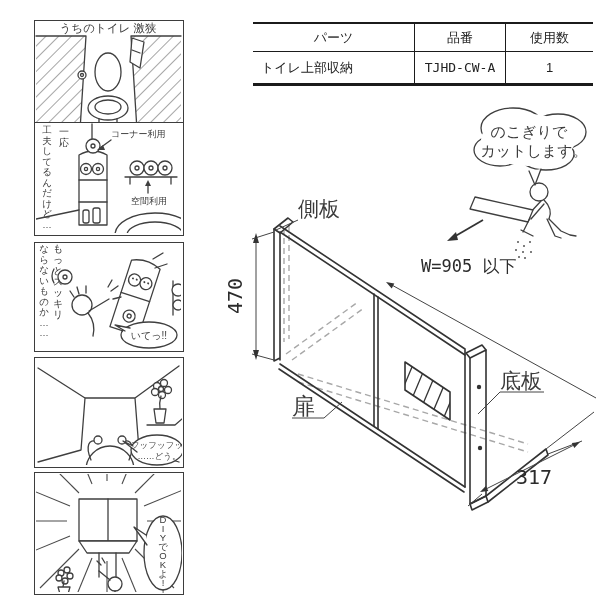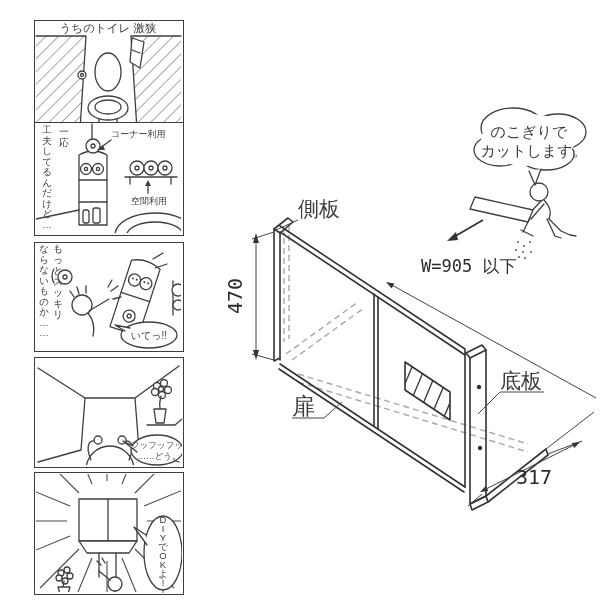--- a/index.html
+++ b/index.html
@@ -21,20 +21,36 @@
   table.tbl .c2{border-left:1.2px solid #1b1b1b;width:88px;}
   table.tbl .c3{border-left:1.2px solid #1b1b1b;width:85px;}
   table.tbl td.part{text-align:left;padding-left:8px;}
   table.tbl td.code{font-family:"DejaVu Sans Mono",monospace;}
 </style>
 </head>
 <body>
 
 <div id="stage">
 
+  <table class="tbl">
+    <thead>
+      <tr>
+        <th>パーツ</th>
+        <th class="c2">品番</th>
+        <th class="c3">使用数</th>
+      </tr>
+    </thead>
+    <tbody>
+      <tr>
+        <td class="part">トイレ上部収納</td>
+        <td class="code c2">TJHD-CW-A</td>
+        <td class="c3">1</td>
+      </tr>
+    </tbody>
+  </table>
 
   <svg style="position:absolute;left:228px;top:92px;" width="372" height="420" viewBox="0 0 372 420">
     <defs>
       <clipPath id="ventclip">
           <polygon points="177,270 222,300 222,328 177,298"></polygon>
         </clipPath>
     </defs>
 
     <g>
       <ellipse class="ink wfill" cx="285" cy="36" rx="32" ry="20"></ellipse>

